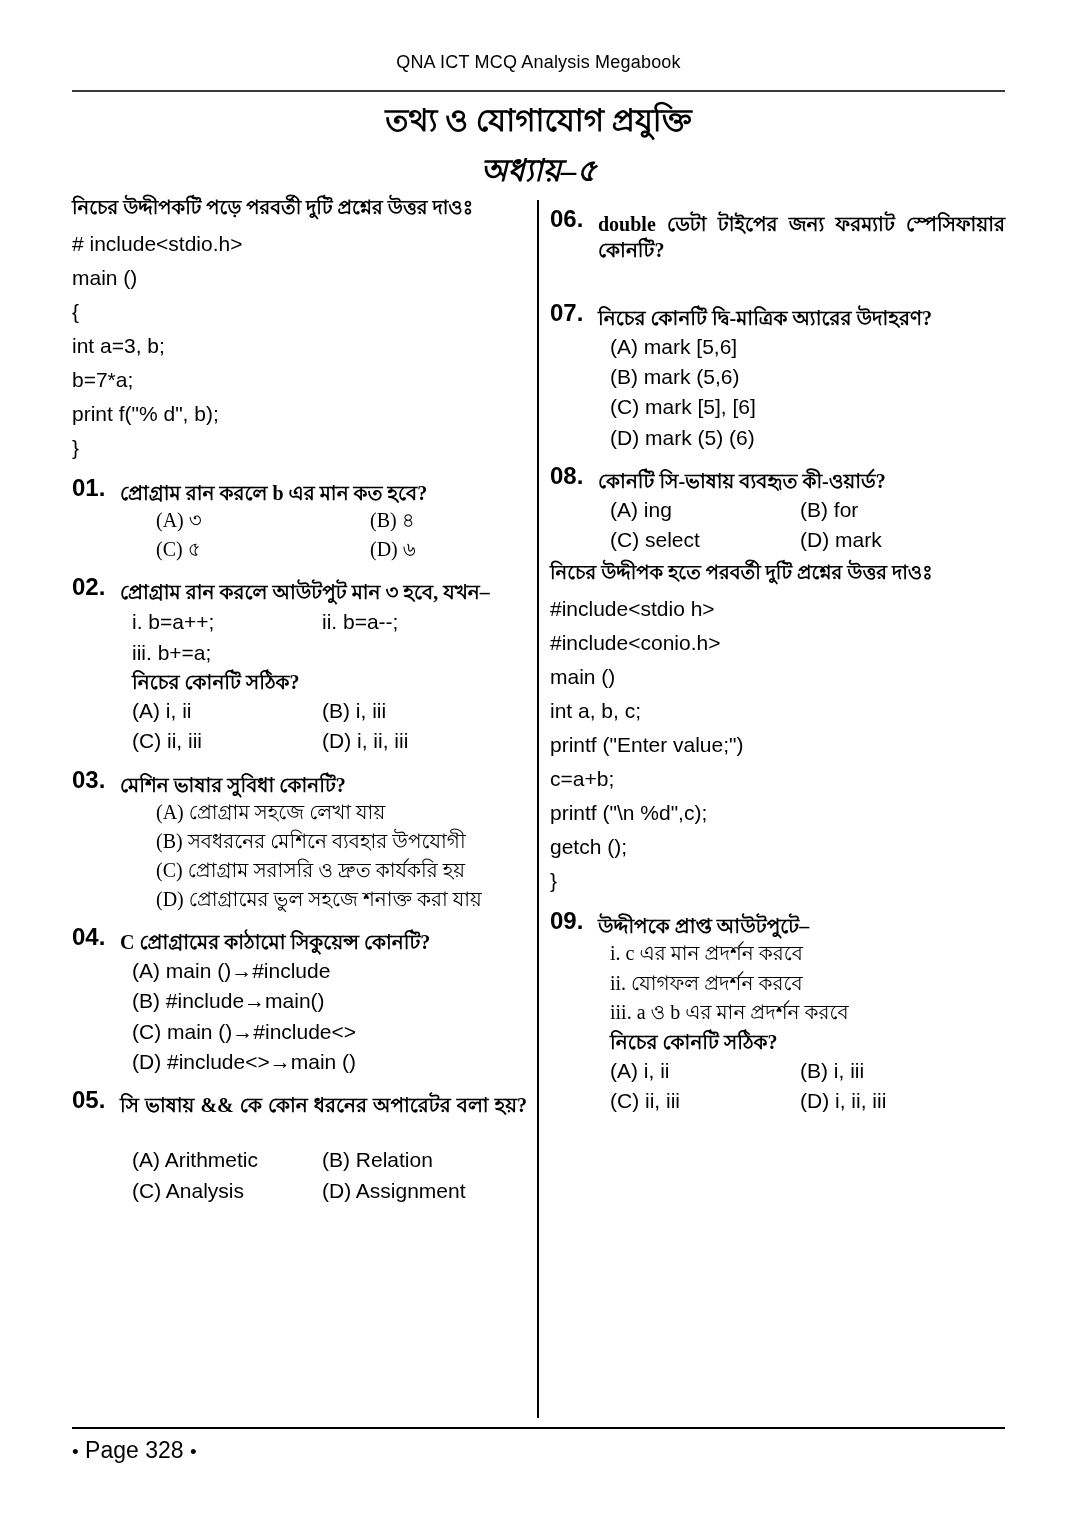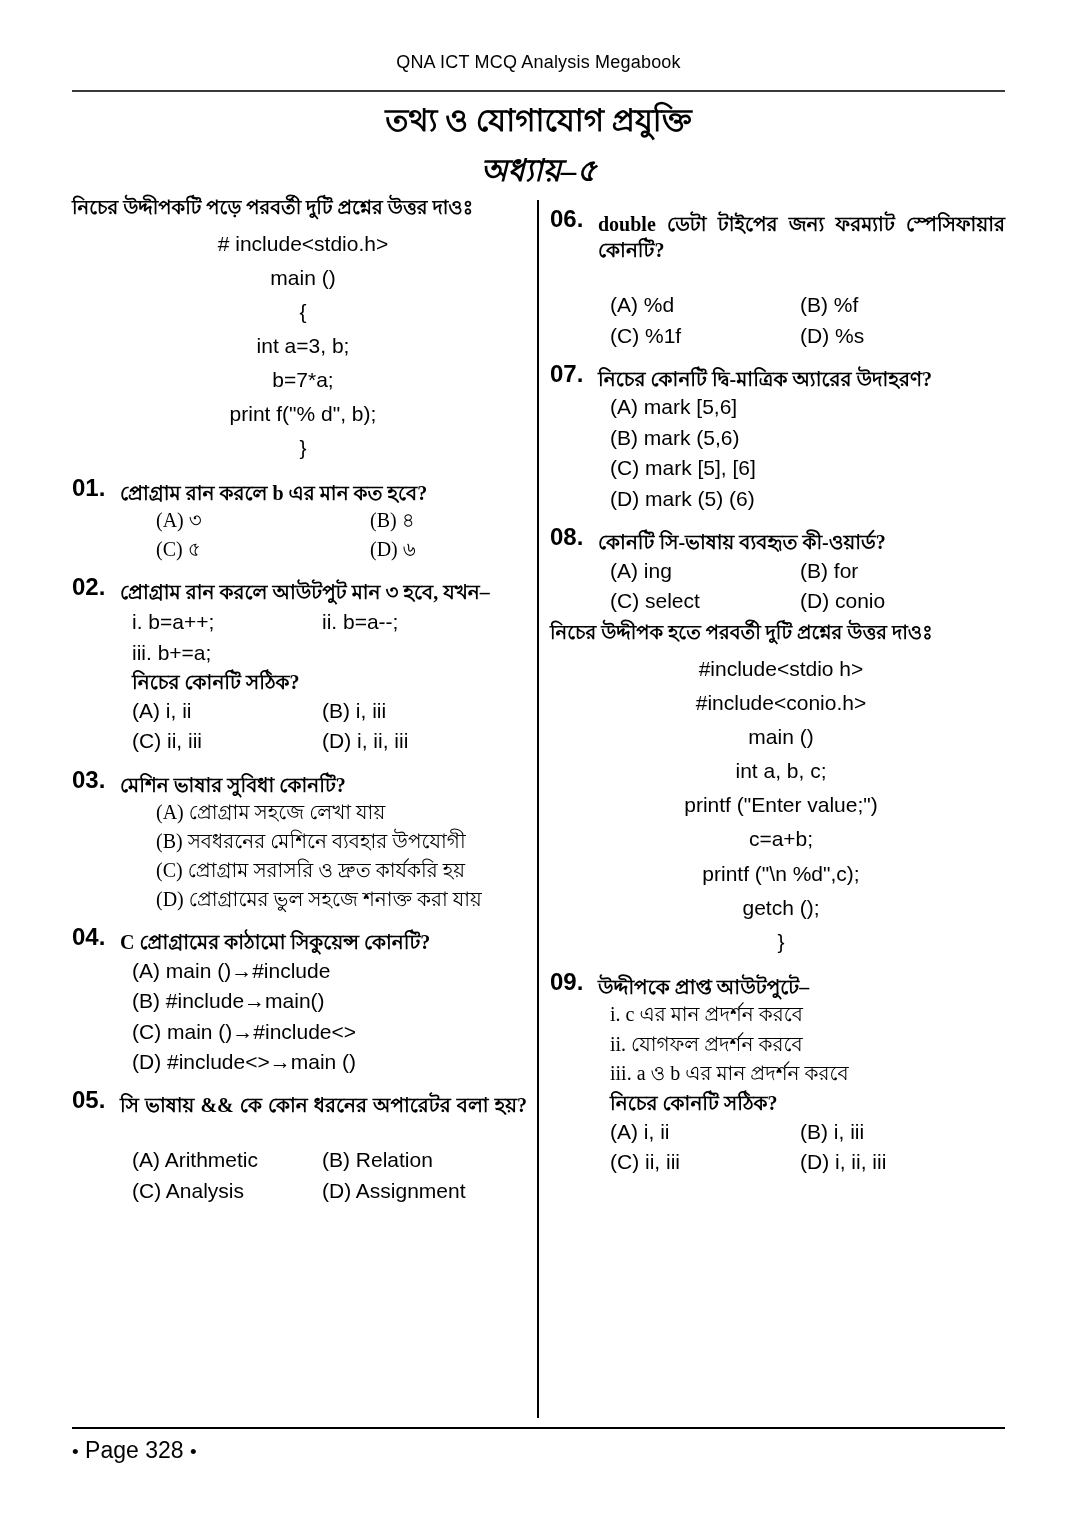--- a/index.html
+++ b/index.html
@@ -96,21 +96,21 @@
     font-family: "Liberation Serif", "DejaVu Serif", serif;
     line-height: 1.28;
     margin: 0 0 6px 0;
   }
   .code-line {
     font-size: 21px;
     line-height: 1.62;
     white-space: pre;
     margin: 0;
   }
-  .code-block { margin: 4px 0 6px 7px; text-align: center; }
+  .code-block { margin: 4px 0 6px 0; }
 
   
   .q {
     display: flex;
     align-items: flex-start;
     margin-top: 7px;
   }
   .q-num {
     flex: 0 0 auto;
     width: 48px;
@@ -323,30 +323,20 @@
       </div>
 
     </div>
 
     <div class="col col-right">
 
       <div class="q">
         <div class="q-num">06.</div>
         <div class="q-text justify">double ডেটা টাইপের জন্য ফরম্যাট স্পেসিফায়ার কোনটি?</div>
       </div>
-      <div class="opts">
-        <div class="opt-row">
-          <div class="opt opt-a">(A) %d</div>
-          <div class="opt opt-b">(B) %f</div>
-        </div>
-        <div class="opt-row">
-          <div class="opt opt-a">(C) %1f</div>
-          <div class="opt opt-b">(D) %s</div>
-        </div>
-      </div>
 
       <div class="q">
         <div class="q-num">07.</div>
         <div class="q-text">নিচের কোনটি দ্বি-মাত্রিক অ্যারের উদাহরণ?</div>
       </div>
       <div class="opts">
         <div class="opt-row">
           <div class="opt opt-full">(A) mark [5,6]</div>
         </div>
         <div class="opt-row">
@@ -364,21 +354,21 @@
         <div class="q-num">08.</div>
         <div class="q-text">কোনটি সি-ভাষায় ব্যবহৃত কী-ওয়ার্ড?</div>
       </div>
       <div class="opts">
         <div class="opt-row">
           <div class="opt opt-a">(A) ing</div>
           <div class="opt opt-b">(B) for</div>
         </div>
         <div class="opt-row">
           <div class="opt opt-a">(C) select</div>
-          <div class="opt opt-b">(D) conio</div>
+          <div class="opt opt-b">(D) mark</div>
         </div>
       </div>
 
       <div class="spacer-sm"></div>
 
       <div class="stem-intro">নিচের উদ্দীপক হতে পরবর্তী দুটি প্রশ্নের উত্তর দাওঃ</div>
 
       <div class="code-block">
         <div class="code-line">#include&lt;stdio h&gt;</div>
         <div class="code-line">#include&lt;conio.h&gt;</div>

